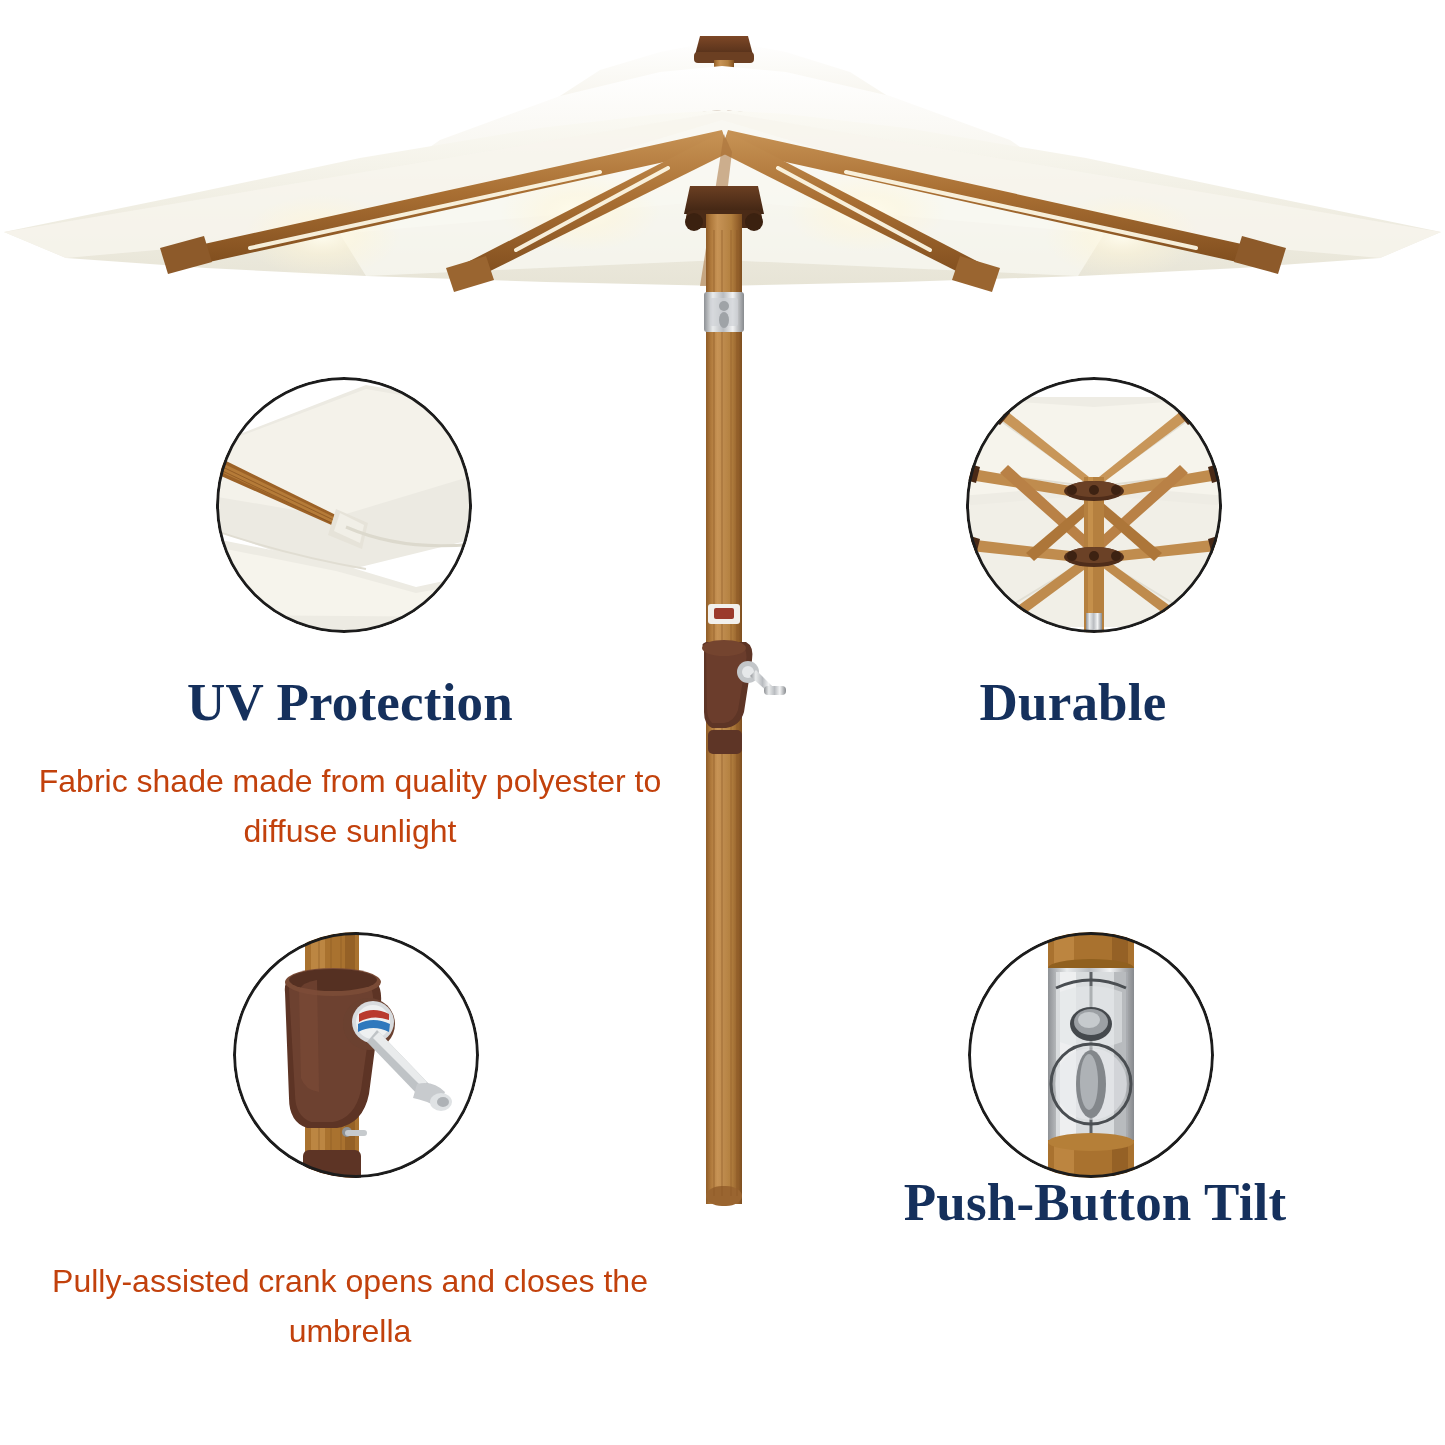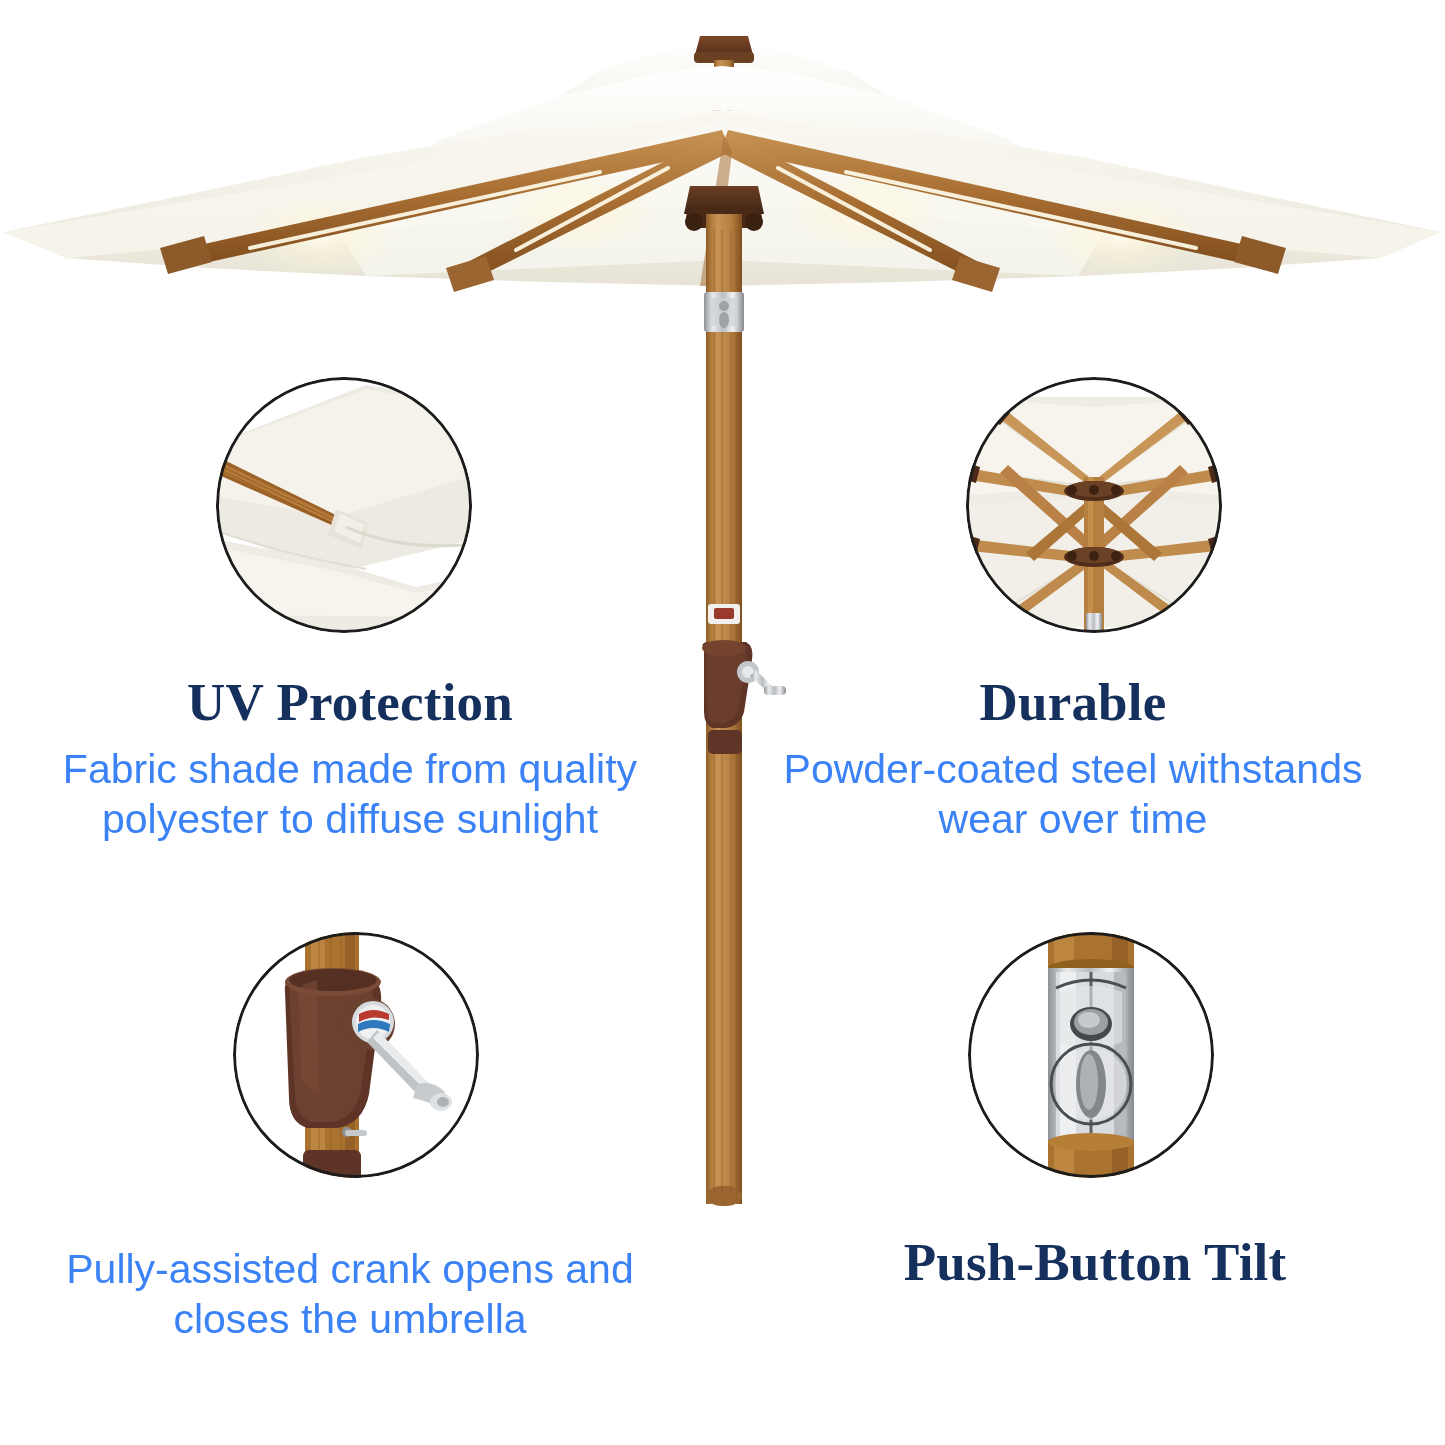--- a/index.html
+++ b/index.html
@@ -42,33 +42,33 @@
     margin:0;
     font-family:"Liberation Serif", serif;
     font-weight:700;
     font-size:53px;
     line-height:60px;
     color:#15305c;
     letter-spacing:0.2px;
     white-space:nowrap;
   }
   .feature p{
-    margin:12px 0 0 0;
+    margin:24px 0 0 0;
     font-family:"Liberation Sans", sans-serif;
     font-weight:400;
-    font-size:41px;
+    font-size:32px;
     line-height:50px;
-    color:#3b82f6;
+    color:#c2410c;
   }
 
   
   #feat-uv      {left:25px;  top:672px;  width:650px;}
   #feat-durable {left:748px; top:672px;  width:650px;}
   #feat-crank   {left:25px;  top:1232px; width:650px;}
-  #feat-tilt    {left:770px; top:1232px; width:650px;}
+  #feat-tilt    {left:770px; top:1172px; width:650px;}
 
   #callout-uv      {left:216px; top:377px;  width:256px;height:256px;}
   #callout-durable {left:966px; top:377px;  width:256px;height:256px;}
   #callout-crank   {left:233px; top:932px;  width:246px;height:246px;}
   #callout-tilt    {left:968px; top:932px;  width:246px;height:246px;}
 </style>
 </head>
 <body>
 
 <div id="stage">
@@ -439,21 +439,20 @@
     <div class="ring"></div>
   </div>
 
   <div class="feature" id="feat-uv">
     <h2>UV Protection</h2>
     <p>Fabric shade made from quality polyester to diffuse sunlight</p>
   </div>
 
   <div class="feature" id="feat-durable">
     <h2>Durable</h2>
-    <p>Powder-coated steel withstands wear over time</p>
   </div>
 
   <div class="feature" id="feat-crank">
     <p>Pully-assisted crank opens and closes the umbrella</p>
   </div>
 
   <div class="feature" id="feat-tilt">
     <h2>Push-Button Tilt</h2>
   </div>
 

